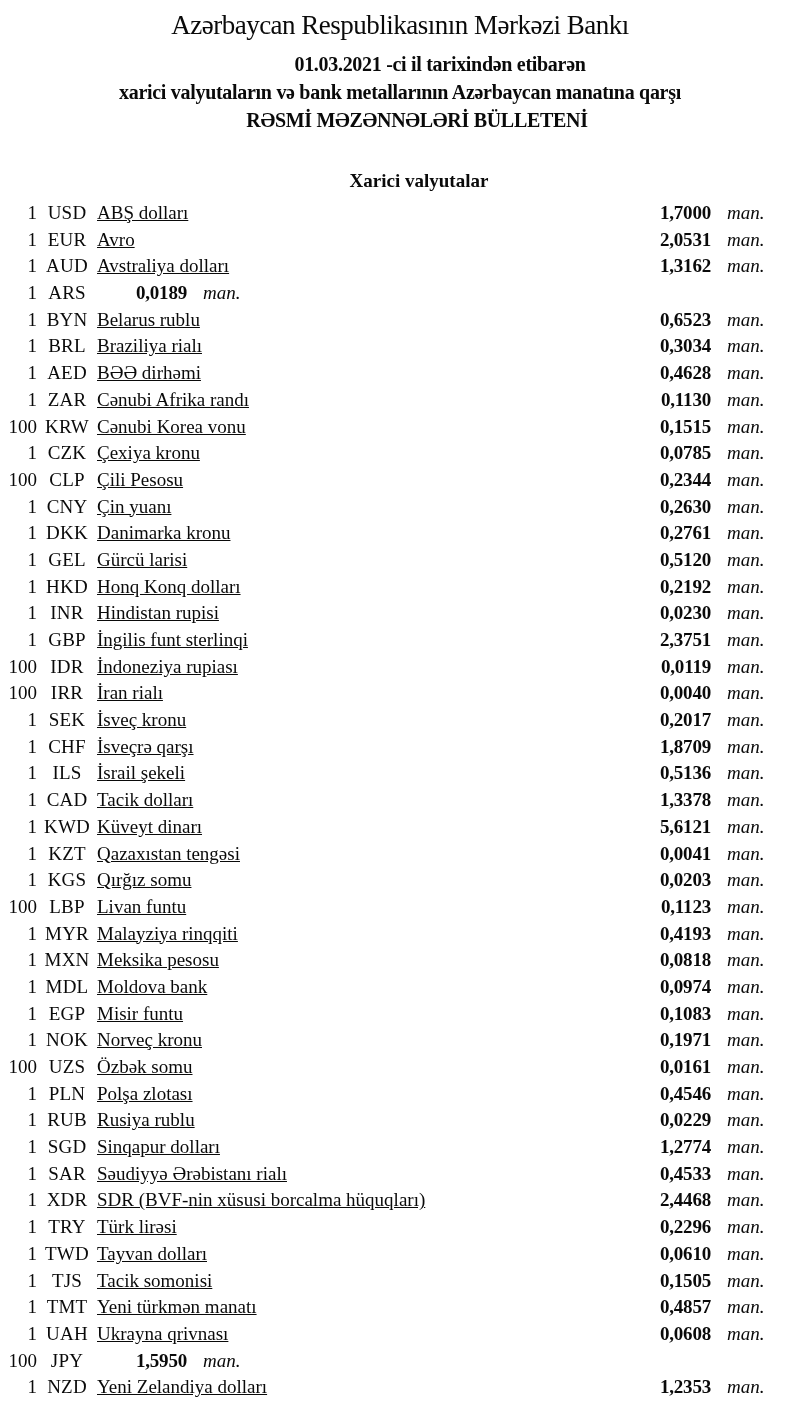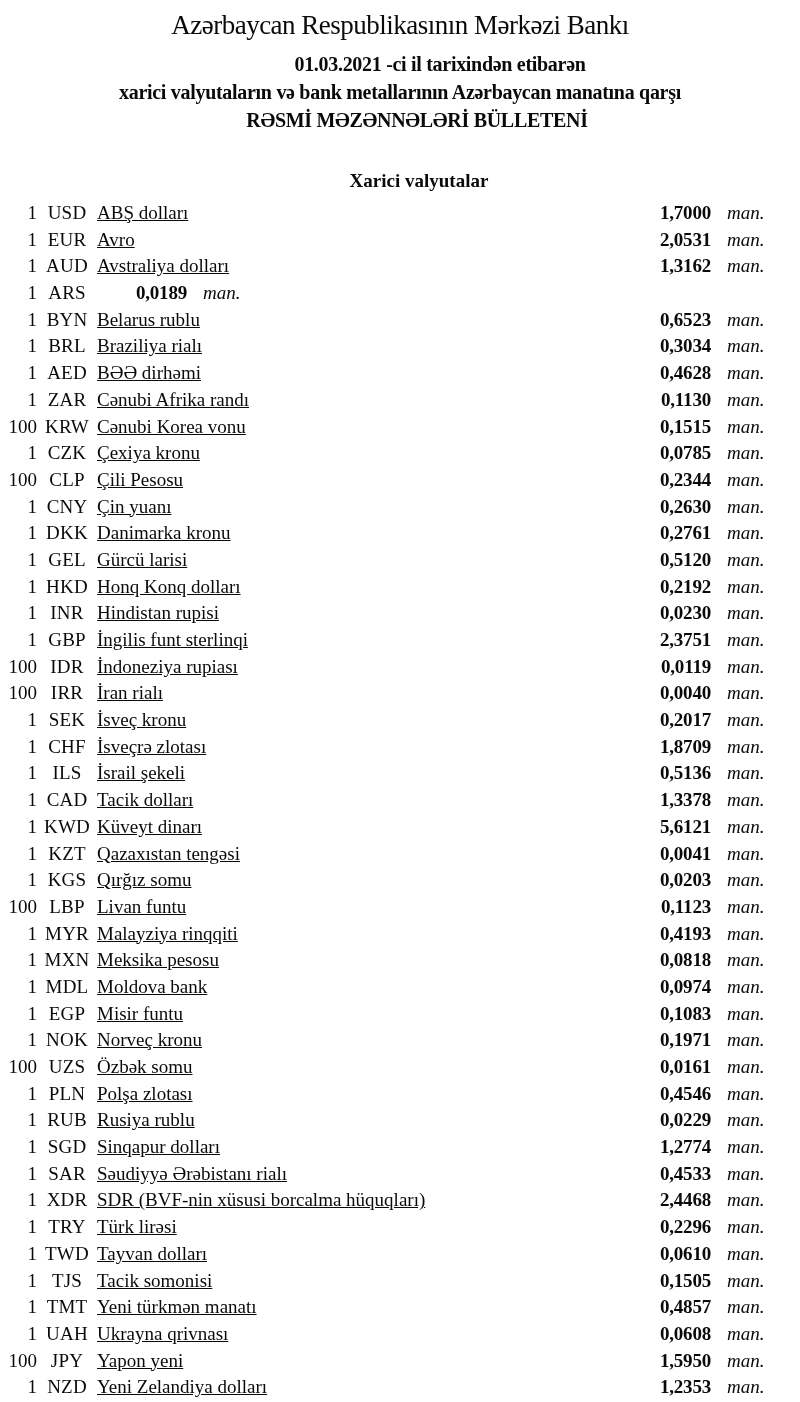--- a/index.html
+++ b/index.html
@@ -236,21 +236,21 @@
     <span class="qty">1</span>
     <span class="code">SEK</span>
     <span class="name">İsveç kronu</span>
     <span class="rate">0,2017</span>
     <span class="unit">man.</span>
   </div>
 
   <div class="row">
     <span class="qty">1</span>
     <span class="code">CHF</span>
-    <span class="name">İsveçrə zlotası</span>
+    <span class="name">İsveçrə qarşı</span>
     <span class="rate">1,8709</span>
     <span class="unit">man.</span>
   </div>
 
   <div class="row">
     <span class="qty">1</span>
     <span class="code">ILS</span>
     <span class="name">İsrail şekeli</span>
     <span class="rate">0,5136</span>
     <span class="unit">man.</span>
@@ -420,21 +420,20 @@
     <span class="qty">1</span>
     <span class="code">UAH</span>
     <span class="name">Ukrayna qrivnası</span>
     <span class="rate">0,0608</span>
     <span class="unit">man.</span>
   </div>
 
   <div class="row">
     <span class="qty">100</span>
     <span class="code">JPY</span>
-    <span class="name">Yapon yeni</span>
     <span class="rate">1,5950</span>
     <span class="unit">man.</span>
   </div>
 
   <div class="row">
     <span class="qty">1</span>
     <span class="code">NZD</span>
     <span class="name">Yeni Zelandiya dolları</span>
     <span class="rate">1,2353</span>
     <span class="unit">man.</span>

